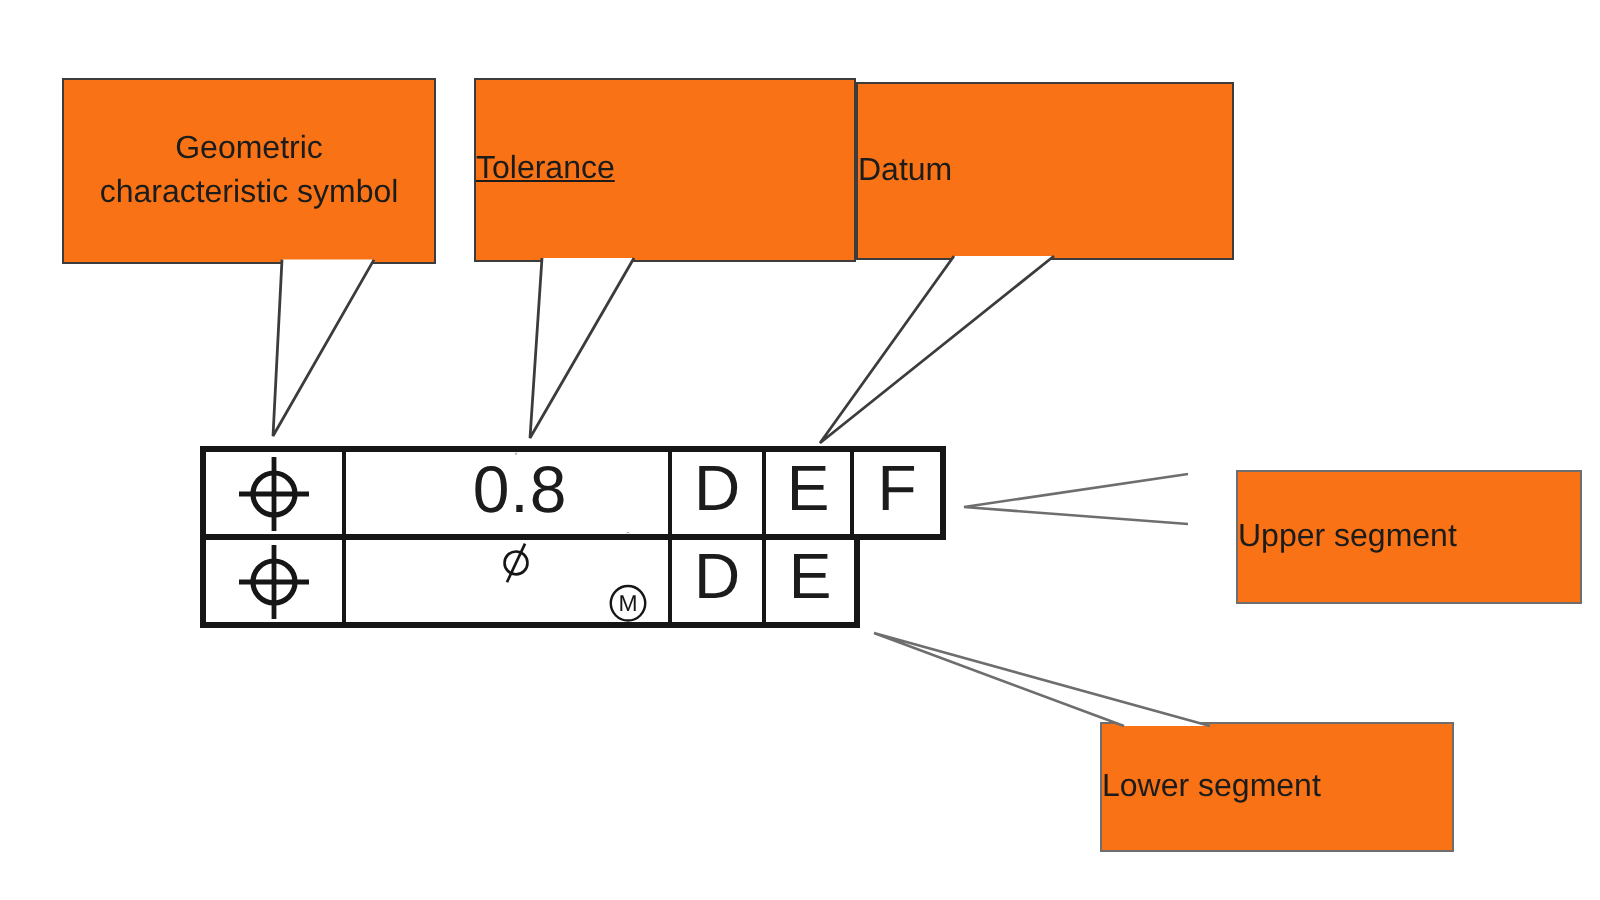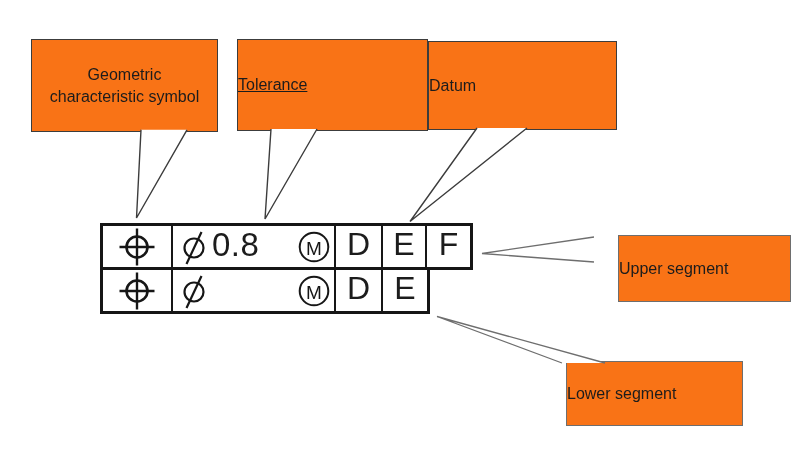--- a/index.html
+++ b/index.html
@@ -11,36 +11,36 @@
   .callout{
     position:absolute;background:#f97316;border:1.5px solid #3c3c3c;
     display:flex;align-items:center;justify-content:flex-start;text-align:center;
     box-sizing:border-box;font-size:16px;line-height:1.32;z-index:1;
   }
   .callout.soft{border-color:#6e6e6e;}
   #geo-box{left:31px;top:39px;width:187px;height:93px;padding:4px 14px;}
   #tol-box{left:237px;top:39px;width:191px;height:92px;text-decoration:underline;}
   #datum-box{left:428px;top:41px;width:189px;height:89px;}
   #upper-box{left:618px;top:235px;width:173px;height:67px;}
-  #lower-box{left:566px;top:361px;width:177px;height:65px;}
+  #lower-box{left:550px;top:361px;width:177px;height:65px;}
 
   
   .fcf{position:absolute;left:100px;top:223px;z-index:2;}
   .fcf-row{
     display:flex;width:max-content;border:3px solid #161616;background:#fff;
     box-sizing:border-box;height:47px;
   }
   .fcf-row.lower{margin-top:-3px;}
   .cell{
     box-sizing:border-box;border-right:2.2px solid #161616;
     display:flex;align-items:center;justify-content:center;flex:none;
   }
   .cell:last-child{border-right:none;}
   .c-sym{width:70px;}
-  .c-tol{width:163px;justify-content:center;padding-left:8px;}
+  .c-tol{width:163px;justify-content:center;padding-left:8px;flex-direction:column;}
   .c-d1{width:47px;}
   .c-d2{width:44px;}
   .c-d3{width:43px;}
   .tol-value{font-size:33px;letter-spacing:0.5px;margin-left:5px;transform:translateY(-2px);}
   .datum-letter{font-size:32px;transform:translateY(-2px);}
   .mmc{margin-left:auto;margin-right:4px;}
   svg{display:block;}
 
   
   .overlay{position:absolute;left:0;top:0;z-index:3;pointer-events:none;}

